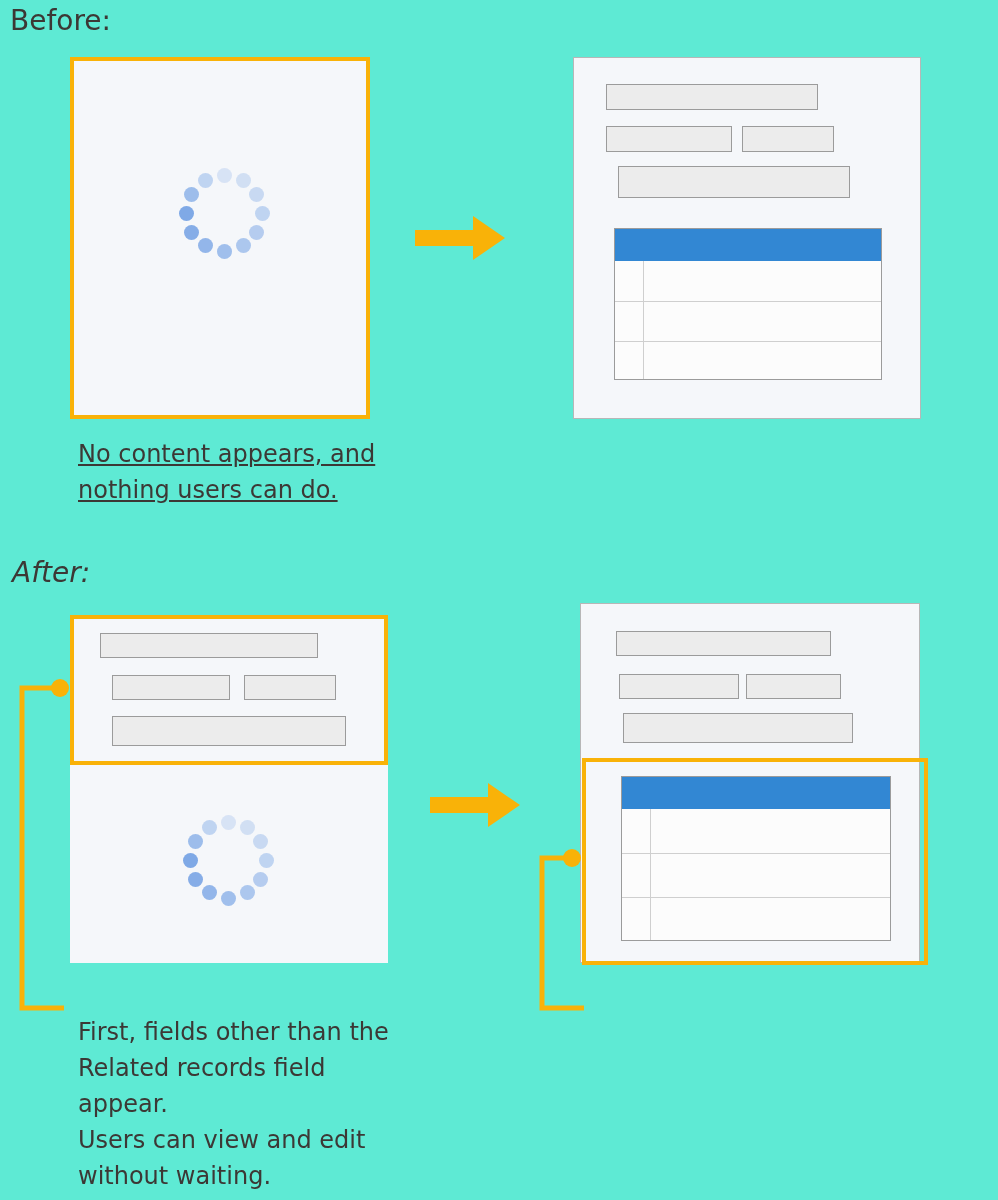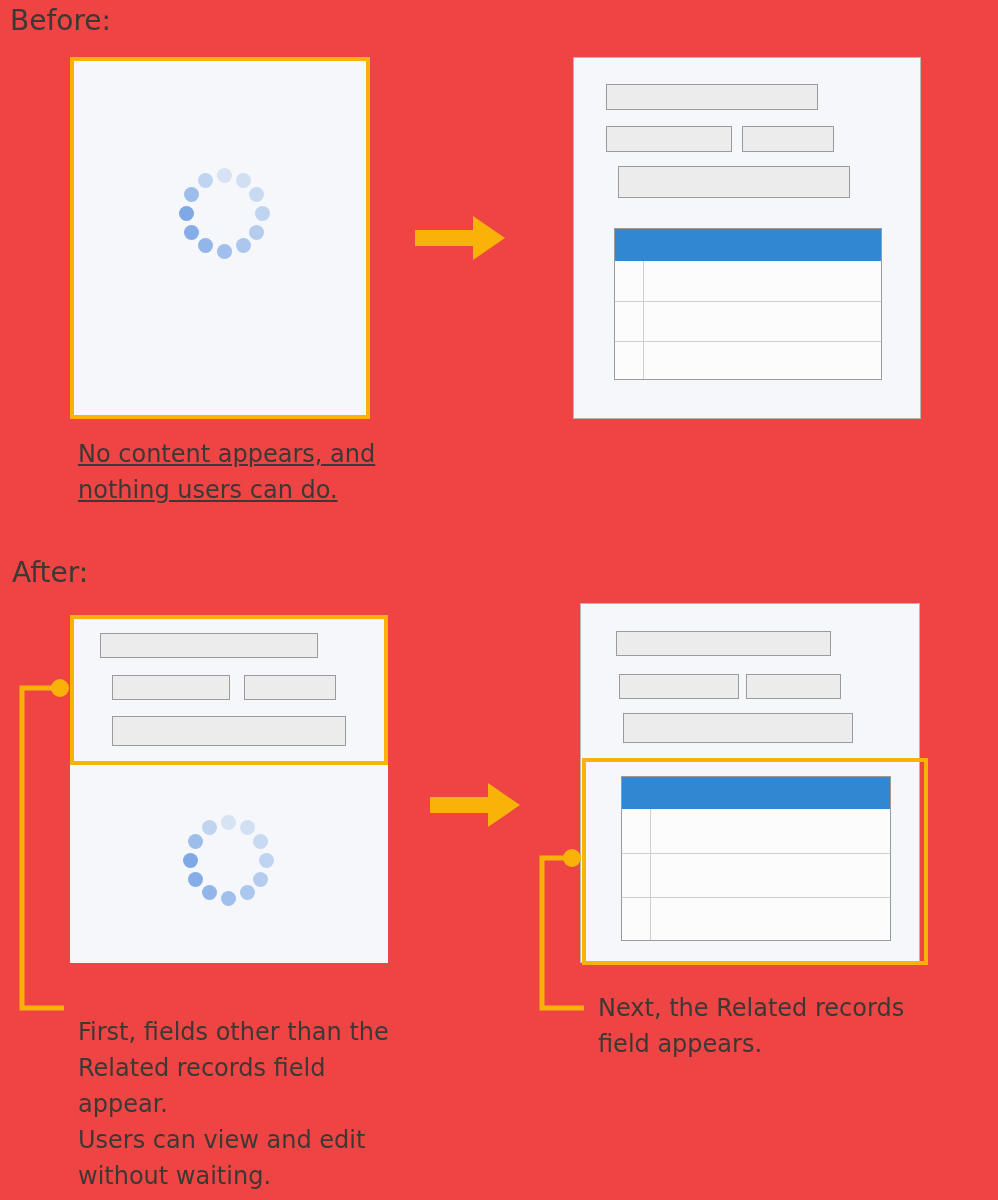--- a/index.html
+++ b/index.html
@@ -12,21 +12,21 @@
     --panel_border:#B7B7B7;
     --table_border:#9B9B9B;
     --row_line:#CFCFCF;
     --text:#3C3835;
   }
   *{box-sizing:border-box;margin:0;padding:0;}
   html,body{background:#ffffff;}
   .page{
     position:relative;width:998px;height:1200px;overflow:hidden;
     font-family:"DejaVu Sans","Liberation Sans",sans-serif;color:var(--text);
-    background:#ef4444;
+    background:#5eead4;
   }
   .heading{position:absolute;font-size:28px;font-weight:normal;color:var(--text);}
   .caption{position:absolute;font-size:24px;line-height:1.5;white-space:pre-line;color:var(--text);}
 
   .panel{position:absolute;background:var(--panel_bg);}
   .panel.bordered{border:1px solid var(--panel_border);}
   .yellow-box{position:absolute;border:4px solid var(--accent);background:transparent;}
 
   .field{position:absolute;background:var(--field_fill);border:1px solid var(--field_border);}
 
@@ -85,21 +85,21 @@
         <div class="vline" style="left:28px;"></div>
         <div class="hline" style="top:40px;"></div>
         <div class="hline" style="top:80px;"></div>
       </div>
     </div>
   </div>
 
   <div class="caption" style="left:78px;top:436px;width:430px;text-decoration:underline;">No content appears, and
 nothing users can do.</div>
 
-  <div class="heading" style="left:12px;top:556px;">After:</div>
+  <div class="heading" style="left:12px;top:556px;font-style:italic;">After:</div>
 
   <div class="panel" style="left:70px;top:615px;width:318px;height:348px;">
     <div class="field" style="left:30px;top:18px;width:218px;height:25px;"></div>
     <div class="field" style="left:42px;top:60px;width:118px;height:25px;"></div>
     <div class="field" style="left:174px;top:60px;width:92px;height:25px;"></div>
     <div class="field" style="left:42px;top:101px;width:234px;height:30px;"></div>
     <div class="spinner" style="left:110px;top:197px;">
         <span class="dot" style="left: 40.5px; top: 2.5px; opacity: 0.25;"></span>
         <span class="dot" style="left: 59.5px; top: 7.59103px; opacity: 0.3;"></span>
         <span class="dot" style="left: 73.409px; top: 21.5px; opacity: 0.38;"></span>
@@ -148,16 +148,14 @@
     <polyline points="37,10 7,10 7,160 49,160" fill="none" stroke="var(--accent)" stroke-width="5"></polyline>
     <circle cx="37" cy="10" r="9" fill="var(--accent)"></circle>
   </svg>
 
   <div class="caption" style="left:78px;top:1014px;width:440px;">First, fields other than the
 Related records field
 appear.
 Users can view and edit
 without waiting.</div>
 
-  <div class="caption" style="left:598px;top:990px;width:390px;">Next, the Related records
-field appears.</div>
 
 </div>
 
 </body></html>

